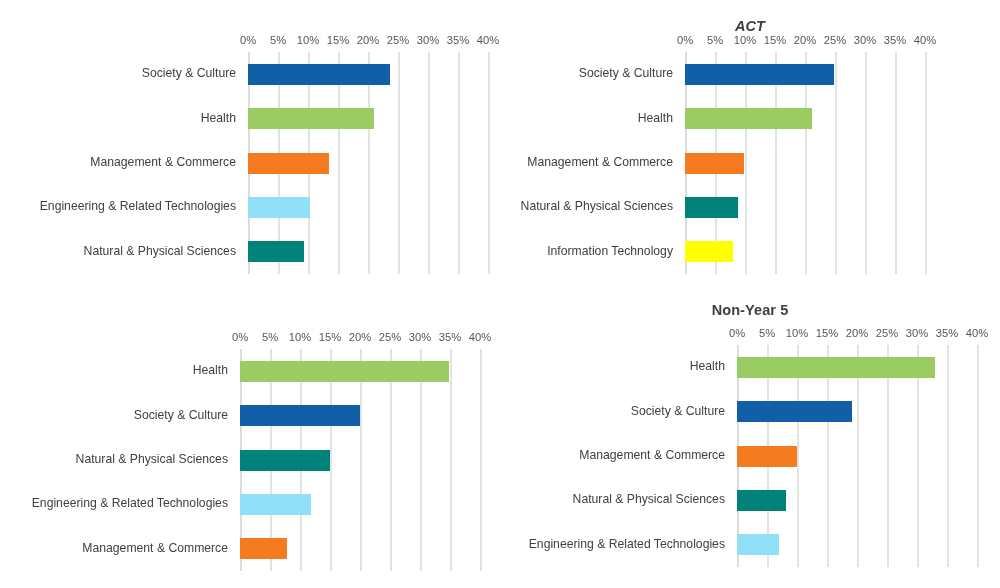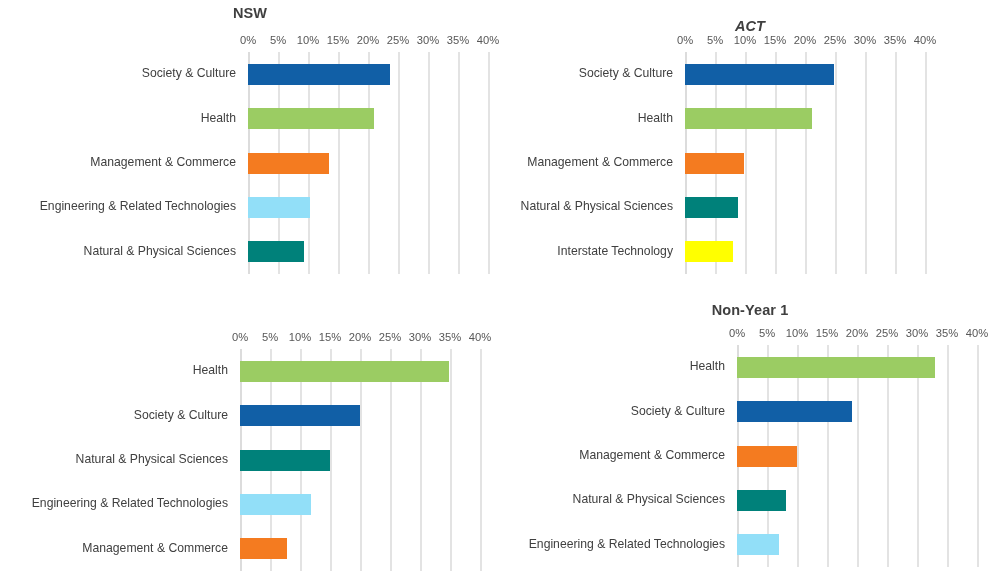--- a/index.html
+++ b/index.html
@@ -78,21 +78,20 @@
     color: #404040;
     white-space: nowrap;
     line-height: 1;
   }
 </style>
 </head>
 <body>
 
 <div id="grid">
     <div class="panel">
-      <div class="chart-title" style="top: 5px;">NSW</div>
       <div class="axis-labels" style="left: 248px; top: 34px; width: 240px;">
         <span class="axis-tick" style="left: 0px;">0%</span>
         <span class="axis-tick" style="left: 30px;">5%</span>
         <span class="axis-tick" style="left: 60px;">10%</span>
         <span class="axis-tick" style="left: 90px;">15%</span>
         <span class="axis-tick" style="left: 120px;">20%</span>
         <span class="axis-tick" style="left: 150px;">25%</span>
         <span class="axis-tick" style="left: 180px;">30%</span>
         <span class="axis-tick" style="left: 210px;">35%</span>
         <span class="axis-tick" style="left: 240px;">40%</span>
@@ -143,21 +142,21 @@
         <span class="axis-tick" style="left: 120px;">20%</span>
         <span class="axis-tick" style="left: 150px;">25%</span>
         <span class="axis-tick" style="left: 180px;">30%</span>
         <span class="axis-tick" style="left: 210px;">35%</span>
         <span class="axis-tick" style="left: 240px;">40%</span>
       </div>
       <div class="cat-label" style="top: 67.2px; left: 0px; width: 173px;">Society &amp; Culture</div>
       <div class="cat-label" style="top: 111.6px; left: 0px; width: 173px;">Health</div>
       <div class="cat-label" style="top: 156px; left: 0px; width: 173px;">Management &amp; Commerce</div>
       <div class="cat-label" style="top: 200.4px; left: 0px; width: 173px;">Natural &amp; Physical Sciences</div>
-      <div class="cat-label" style="top: 244.8px; left: 0px; width: 173px;">Interstate Technology</div>
+      <div class="cat-label" style="top: 244.8px; left: 0px; width: 173px;">Information Technology</div>
       <div class="plot" style="left: 185px; top: 52px; width: 240px; height: 222px;">
         <div class="gridarea" style="top: 0px; width: 240px; height: 222px;">
           <div class="gridline first" style="left: 0px;"></div>
           <div class="gridline" style="left: 30px;"></div>
           <div class="gridline" style="left: 60px;"></div>
           <div class="gridline" style="left: 90px;"></div>
           <div class="gridline" style="left: 120px;"></div>
           <div class="gridline" style="left: 150px;"></div>
           <div class="gridline" style="left: 180px;"></div>
           <div class="gridline" style="left: 210px;"></div>
@@ -224,21 +223,21 @@
           <div class="row" style="top: 144.9px; height: 21px;">
             <div class="bar" style="width: 70.8px; background: rgb(146, 223, 248);"></div>
           </div>
           <div class="row" style="top: 189.3px; height: 21px;">
             <div class="bar" style="width: 46.8px; background: rgb(244, 123, 32);"></div>
           </div>
         </div>
       </div>
     </div>
     <div class="panel">
-      <div class="chart-title" style="top: 8px;">Non-Year 1</div>
+      <div class="chart-title" style="top: 8px;">Non-Year 5</div>
       <div class="axis-labels" style="left: 237px; top: 33px; width: 240px;">
         <span class="axis-tick" style="left: 0px;">0%</span>
         <span class="axis-tick" style="left: 30px;">5%</span>
         <span class="axis-tick" style="left: 60px;">10%</span>
         <span class="axis-tick" style="left: 90px;">15%</span>
         <span class="axis-tick" style="left: 120px;">20%</span>
         <span class="axis-tick" style="left: 150px;">25%</span>
         <span class="axis-tick" style="left: 180px;">30%</span>
         <span class="axis-tick" style="left: 210px;">35%</span>
         <span class="axis-tick" style="left: 240px;">40%</span>

